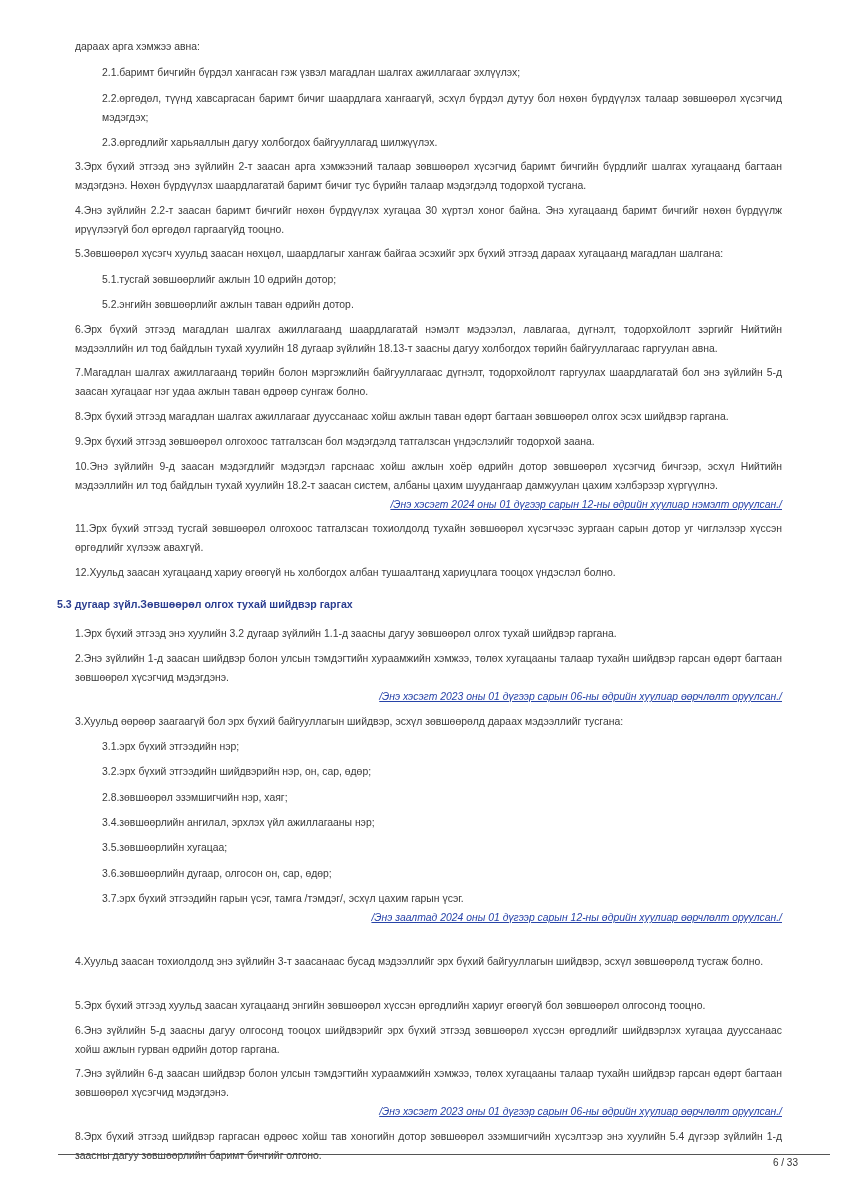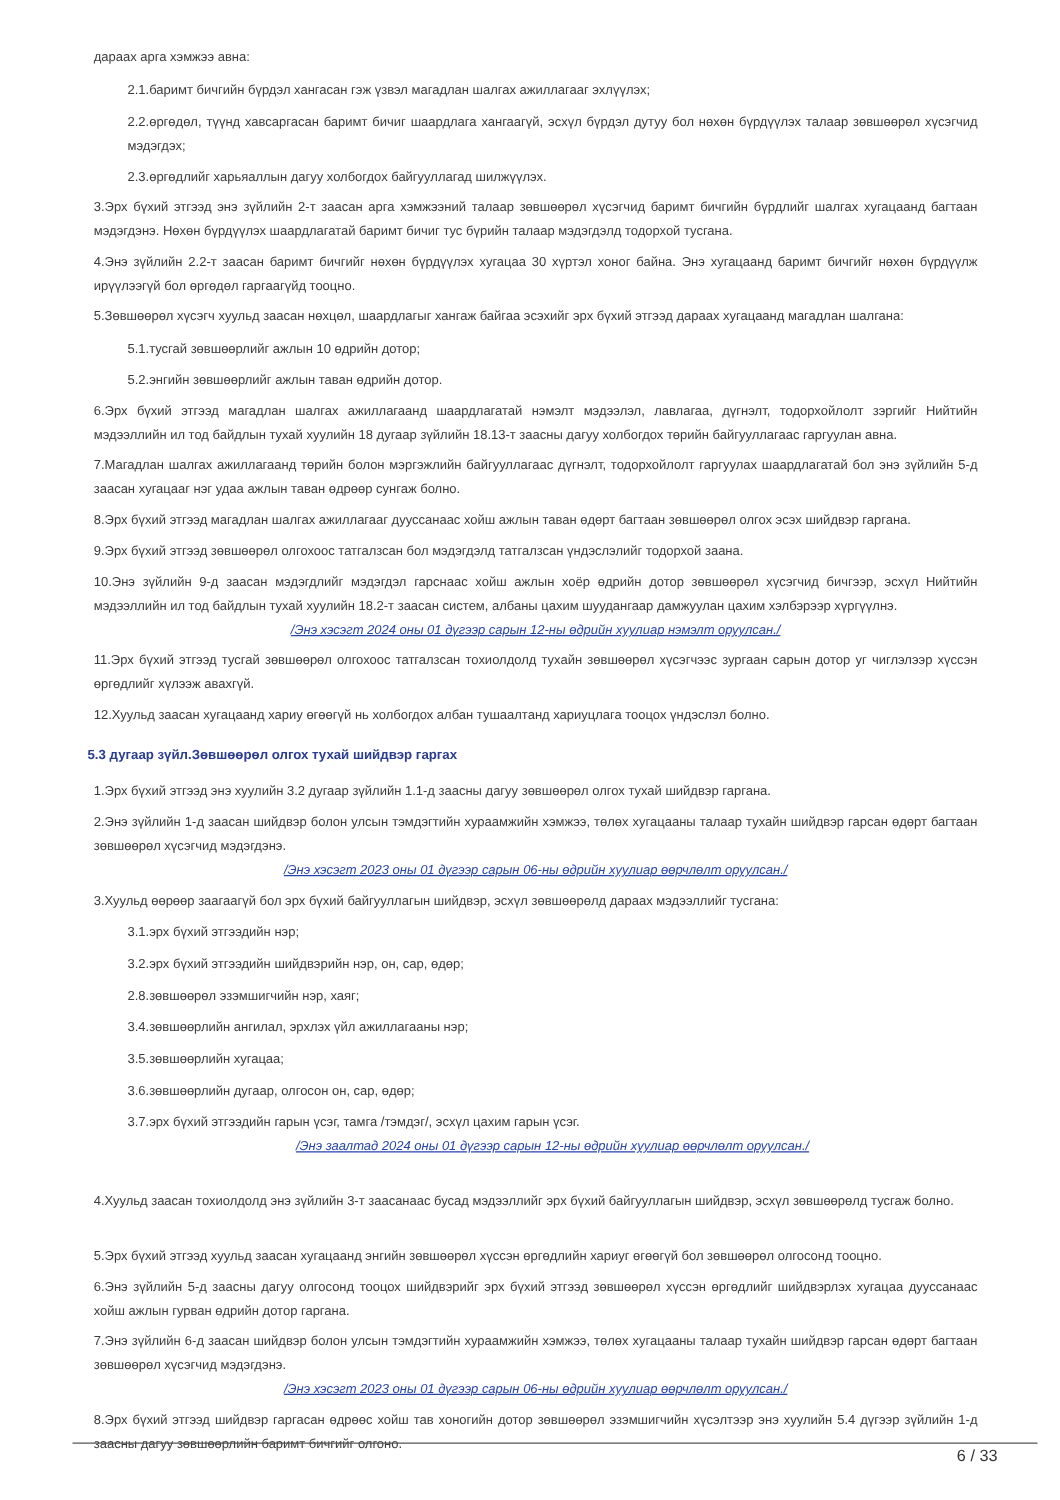--- a/index.html
+++ b/index.html
@@ -9,32 +9,32 @@
     color: #3a3a3a; font-size: 10.4px;
   }
   .page { position: absolute; left: 0; top: 0; width: 820px; height: 1200px; }
   .p {
     position: absolute; left: 75px; width: 707px;
     line-height: 19px; text-align: justify; margin: 0;
   }
   .p.sub { left: 102px; width: 680px; }
   .amend {
     display: block; color: #2743a8; font-style: italic;
-    text-decoration: underline; cursor: pointer; text-align: center;
+    text-decoration: underline; cursor: pointer; text-align: right;
   }
   .heading {
-    position: absolute; left: 70px; top: 598px;
+    position: absolute; left: 57px; top: 598px;
     font-weight: bold; color: #2a3d8f; font-size: 10.6px; margin: 0;
   }
   .footer-rule {
     position: absolute; left: 58px; width: 772px; top: 1154px;
     border-top: 1px solid #555;
   }
   .page-num {
-    position: absolute; right: 22px; top: 1157px; font-size: 13px; color: #333;
+    position: absolute; right: 22px; top: 1157px; font-size: 10px; color: #333;
   }
 </style>
 </head>
 <body>
 
 <div class="page">
 
   <p class="p" style="top:37px">дараах арга хэмжээ авна:</p>
 
   <p class="p sub" style="top:63px">2.1.баримт бичгийн бүрдэл хангасан гэж үзвэл магадлан шалгах ажиллагааг эхлүүлэх;</p>

